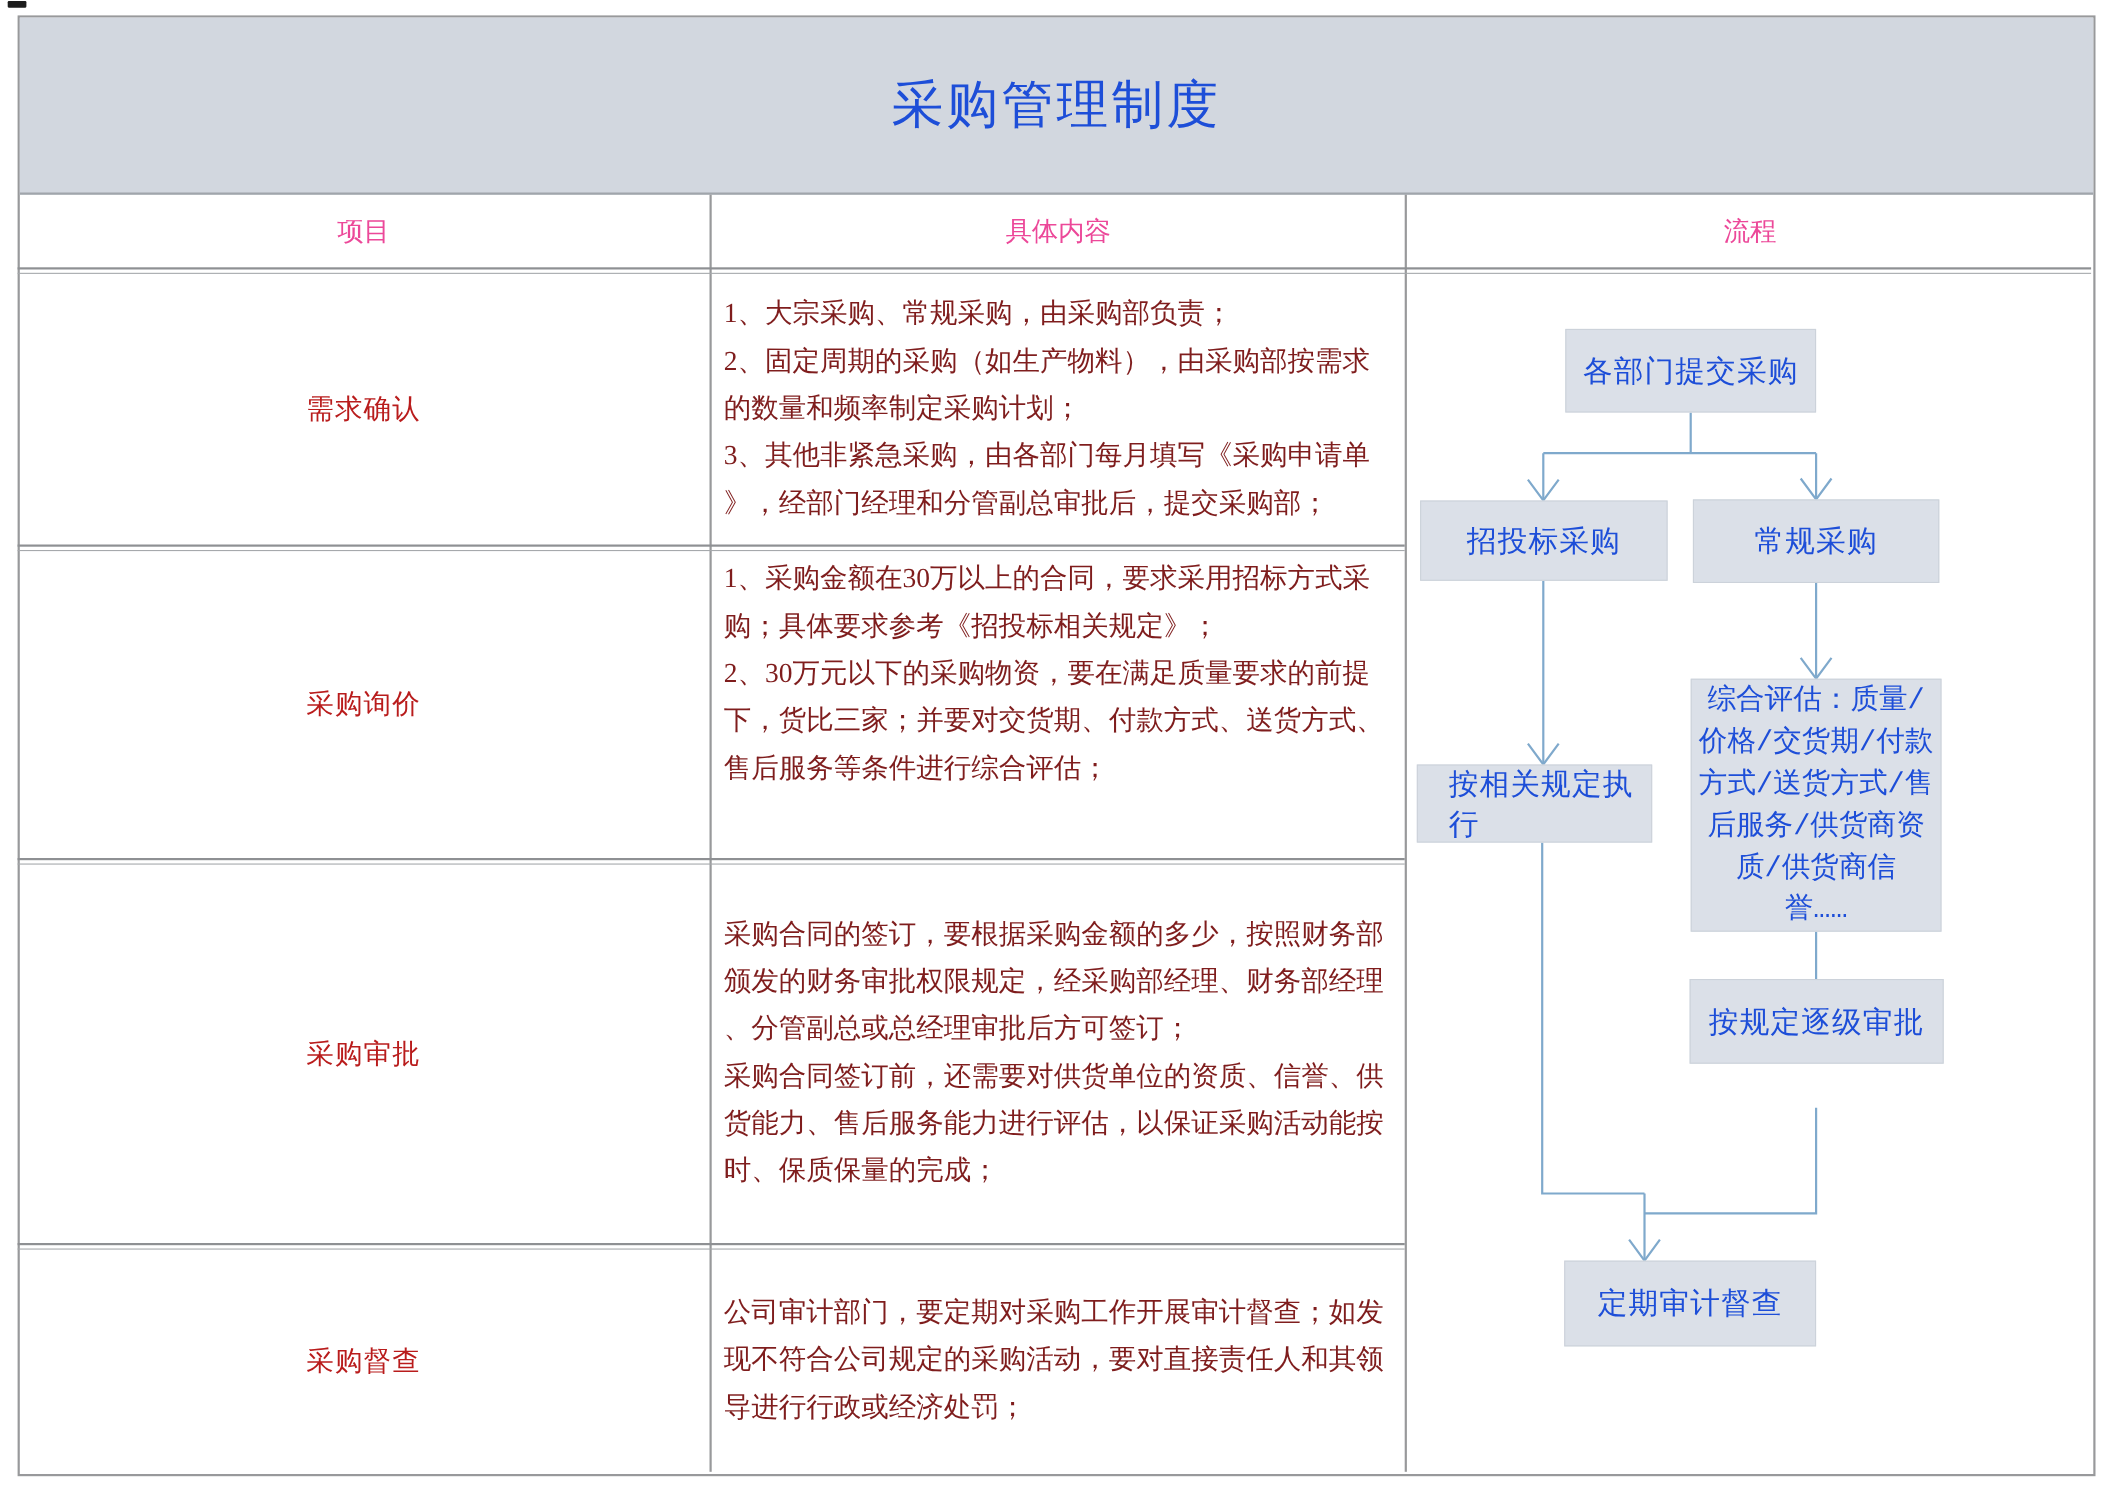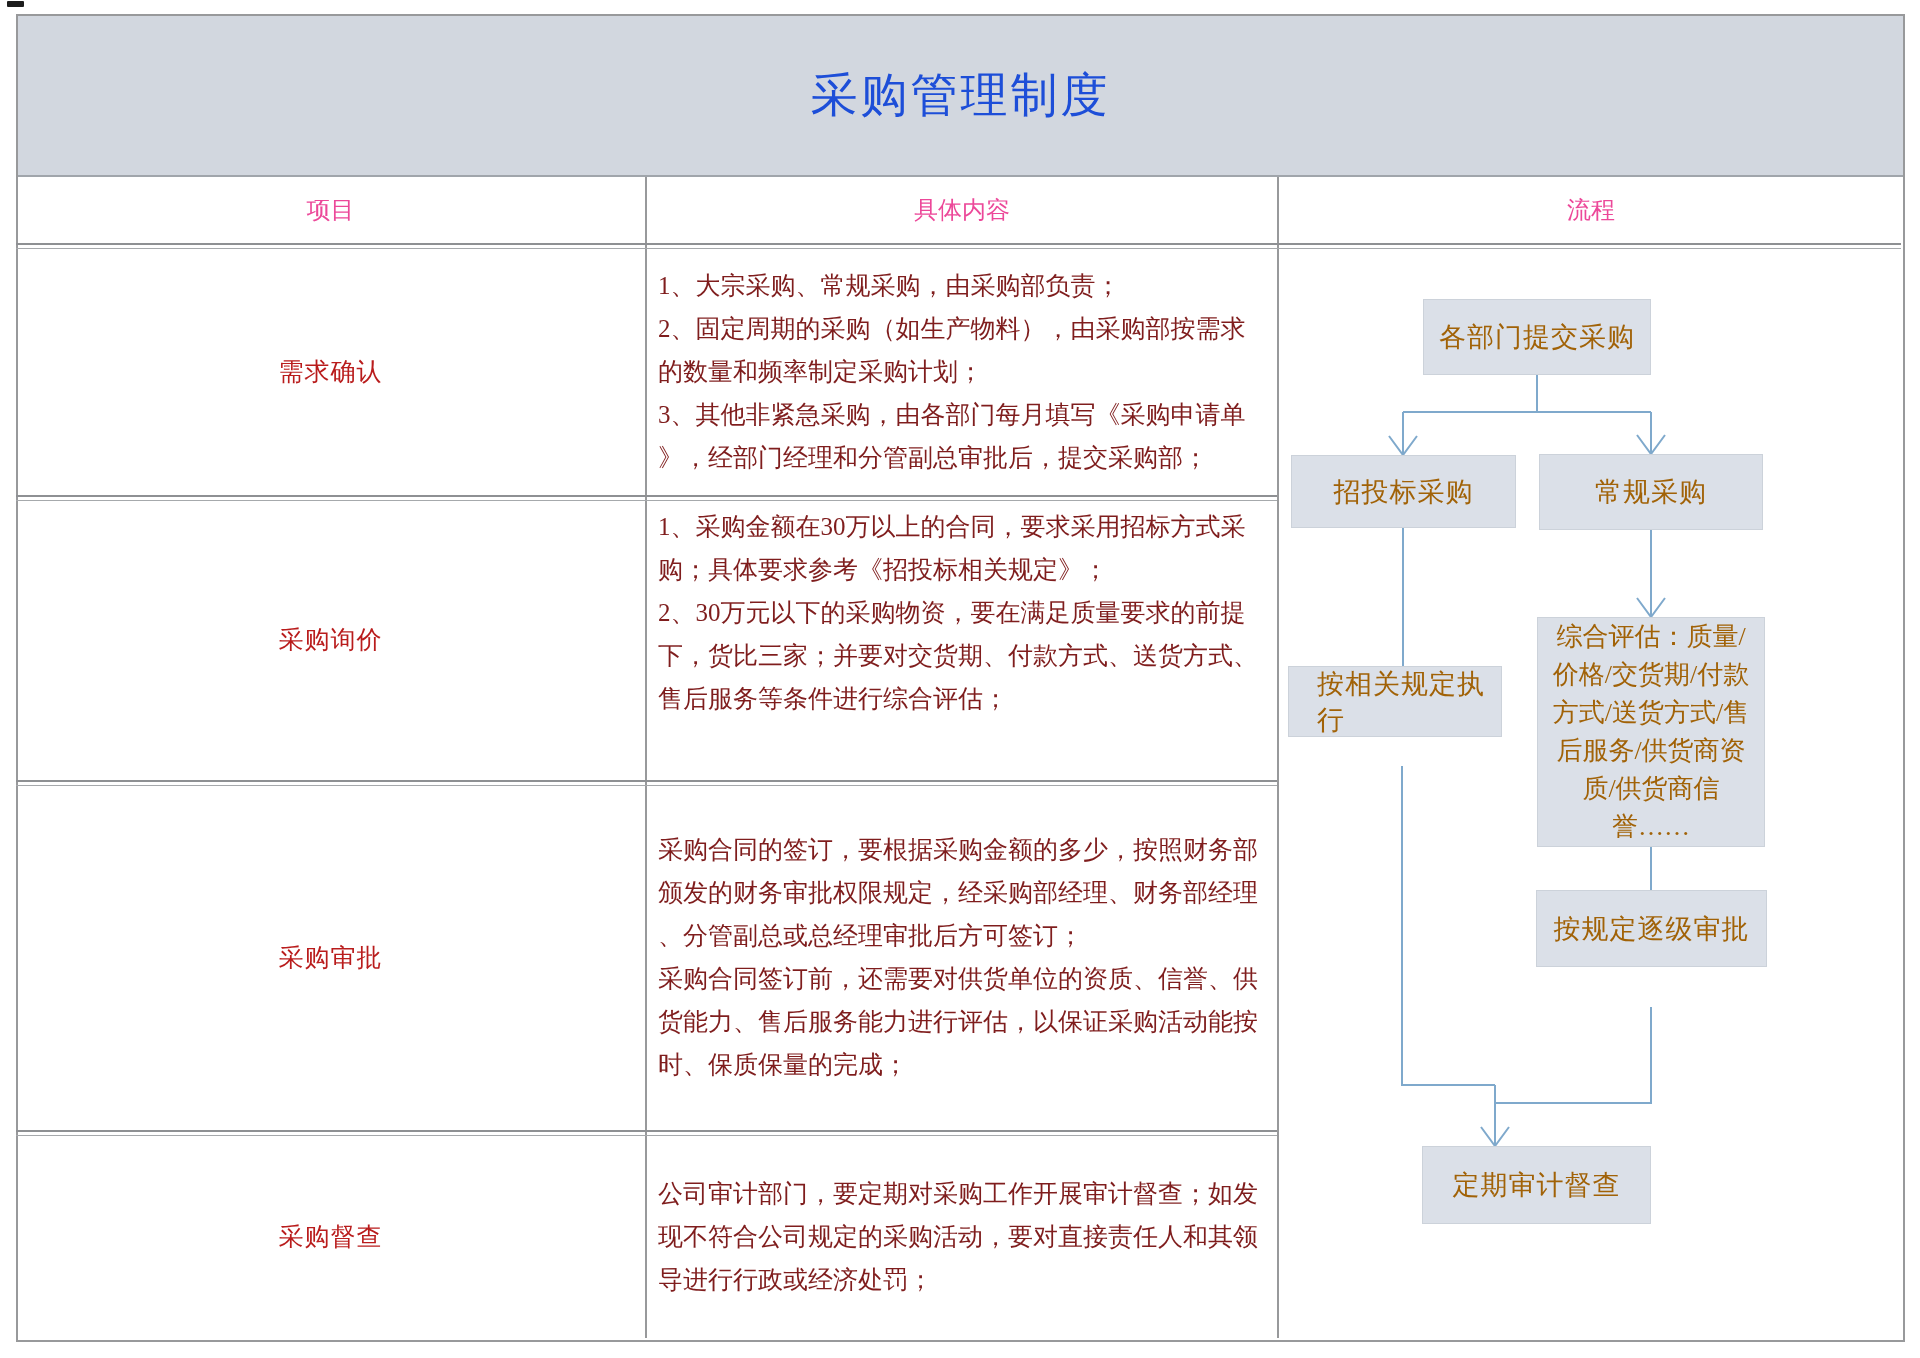--- a/index.html
+++ b/index.html
@@ -25,21 +25,21 @@
     position:absolute;left:18px;width:625px;display:flex;align-items:center;justify-content:center;
     font-size:25px;color:#b91c1c;letter-spacing:1px;
   }
   .contentcell{
     position:absolute;left:658px;width:612px;display:flex;flex-direction:column;justify-content:center;
     font-size:25px;line-height:43px;color:#7f1d1d;white-space:pre-line;text-align:left;
   }
   .flownode{
     position:absolute;background:#dbe0e8;border:1px solid #ccd2da;
     display:flex;align-items:center;justify-content:center;
-    font-size:27px;color:#a16207;letter-spacing:1px;box-sizing:border-box;
+    font-size:27px;color:#1d4ed8;letter-spacing:1px;box-sizing:border-box;font-family:Liberation Mono, monospace;
   }
   .flownode.multi{font-size:26px;line-height:38px;white-space:pre-line;text-align:center;letter-spacing:0;}
   .flowsvg{position:absolute;left:1277px;top:245px;}
 </style>
 </head>
 <body>
 
 <div class="page">
 
   <div class="artifact"></div>
@@ -119,21 +119,21 @@
       <path d="M374,762 V858 H218"></path>
 
       <path d="M218,840 V901"></path>
       <path d="M204,882 L218,901 L232,882"></path>
     </g>
   </svg>
 
   <div class="flownode" style="left:1423px;top:299px;width:228px;height:76px;">各部门提交采购</div>
   <div class="flownode" style="left:1291px;top:455px;width:225px;height:73px;">招投标采购</div>
   <div class="flownode" style="left:1539px;top:454px;width:224px;height:76px;">常规采购</div>
-  <div class="flownode" style="left:1288px;top:666px;width:214px;height:71px;padding-left:28px;">按相关规定执行</div>
+  <div class="flownode" style="left:1288px;top:695px;width:214px;height:71px;padding-left:28px;">按相关规定执行</div>
   <div class="flownode multi" style="left:1537px;top:617px;width:228px;height:230px;">综合评估：质量/
 价格/交货期/付款
 方式/送货方式/售
 后服务/供货商资
 质/供货商信
 誉……</div>
   <div class="flownode" style="left:1536px;top:890px;width:231px;height:77px;">按规定逐级审批</div>
   <div class="flownode" style="left:1422px;top:1146px;width:229px;height:78px;">定期审计督查</div>
 
 </div>

